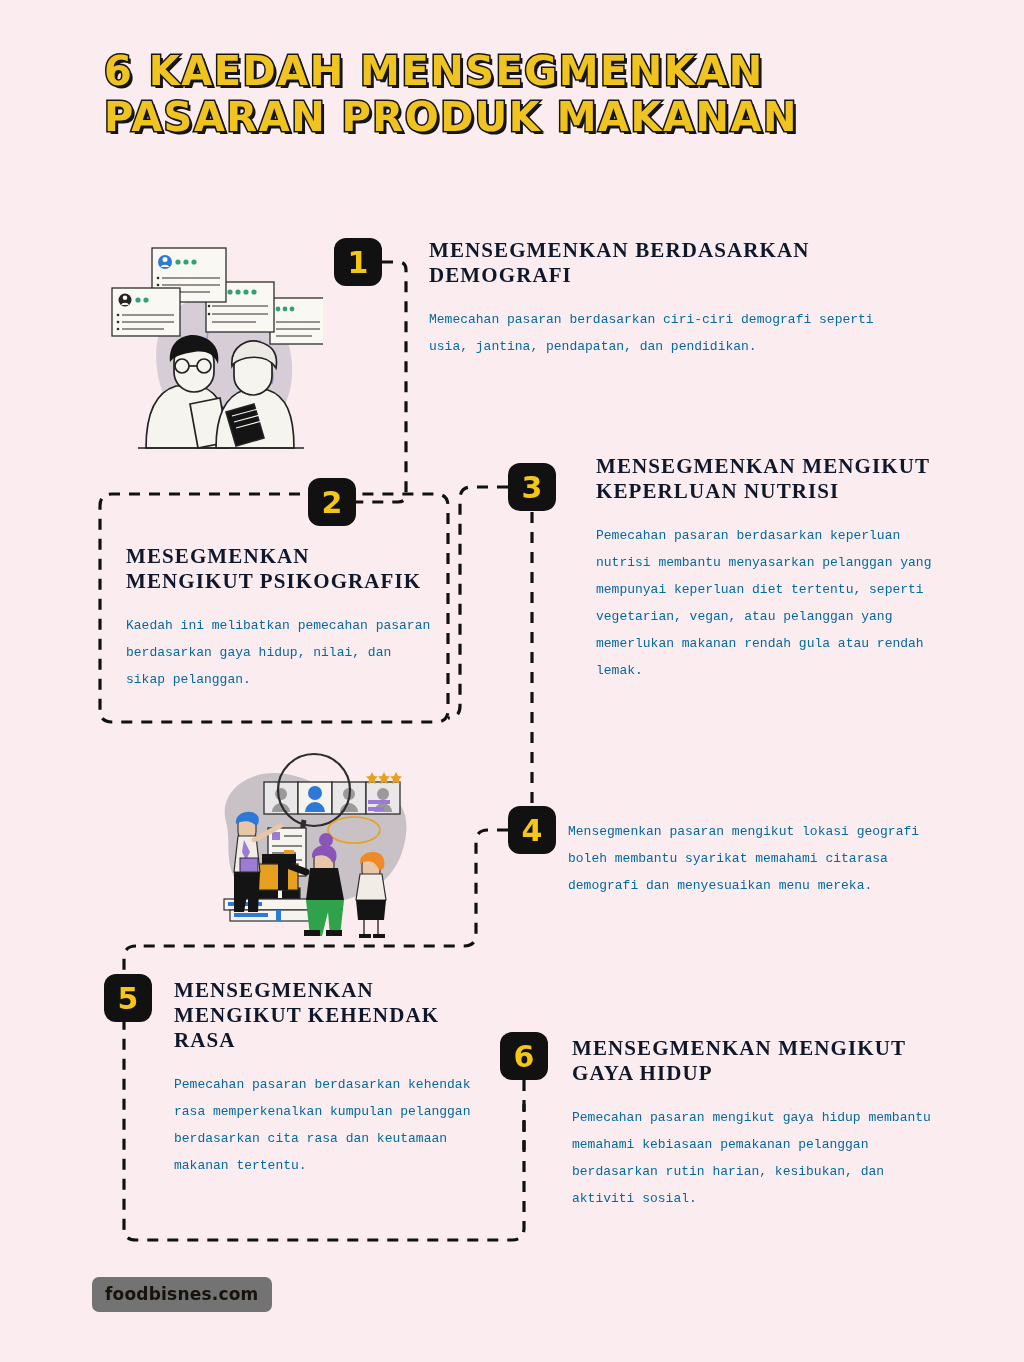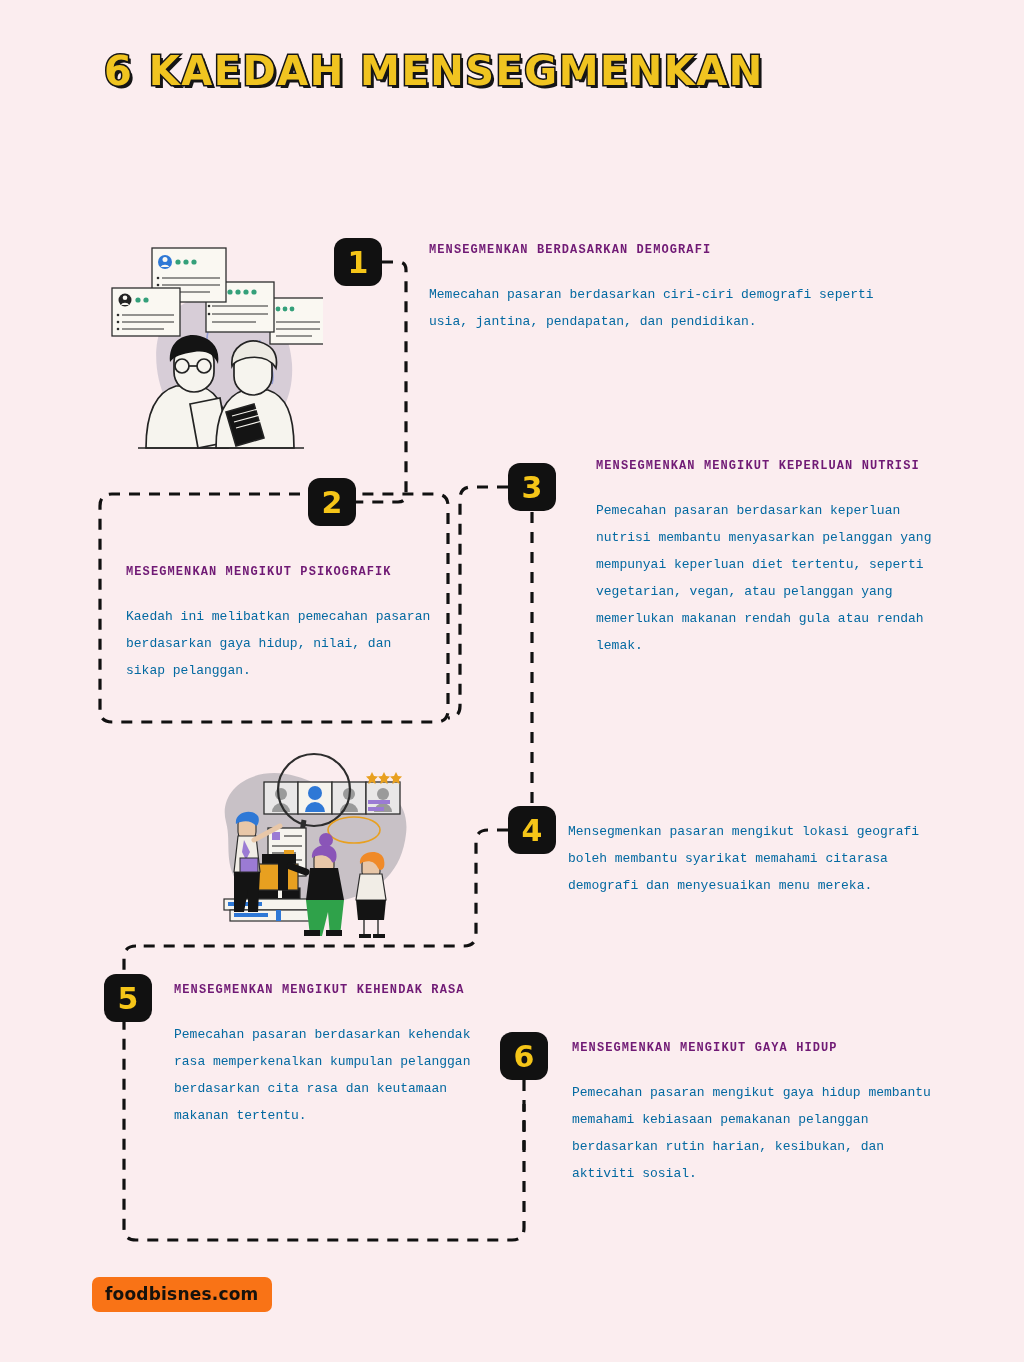--- a/index.html
+++ b/index.html
@@ -36,57 +36,58 @@
     background:#111111;color:#F5C518;
     font-family:"DejaVu Sans", sans-serif;font-weight:bold;font-size:30px;
     display:flex;align-items:center;justify-content:center;
     z-index:6;
   }
 
   
   .sec{position:absolute;z-index:5;}
   .sec h3{
     margin:0;
-    font-family:Liberation Mono, monospace;
+    font-family:Liberation Serif, serif;
     font-weight:bold;
-    font-size:12px;
+    font-size:21px;
     line-height:25px;
     letter-spacing:1.1px;
-    color:#701a75;
+    color:#0f172a;
     text-transform:uppercase;
   }
   .sec p{
     margin:18px 0 0 0;
     font-family:Liberation Mono, monospace;
     font-size:13px;
     line-height:27px;
     color:#0369a1;
   }
 
   
   .footer-pill{
     position:absolute;left:92px;top:1277px;
-    background:#f97316;border-radius:7px;
+    background:#737373;border-radius:7px;
     padding:7px 13px 8px 13px;
     font-family:"DejaVu Sans", sans-serif;
     font-weight:bold;font-size:17px;letter-spacing:.2px;
     color:#17120C;
     z-index:6;
   }
 
   
   .illus{position:absolute;z-index:4;}
 </style>
 </head>
 <body>
 
 <div class="page">
 
   <div class="title">
     <span>6 KAEDAH MENSEGMENKAN</span>
+    <span class="l2">PASARAN PRODUK MAKANAN</span>
   </div>
 
   <svg class="svg-layer" viewBox="0 0 1024 1362">
     <g fill="none" stroke="#111111" stroke-width="3.2" stroke-dasharray="11 9" stroke-linecap="butt">
 
       <path d="M382 262 H398 Q406 262 406 270 V494 Q406 502 398 502 H356"></path>
 
       <path d="M300 494 H112 Q100 494 100 506 V710 Q100 722 112 722 H436 Q448 722 448 710 V506 Q448 494 436 494 H356"></path>
 
       <path d="M508 487 H472 Q460 487 460 499 V706 Q460 718 448 718"></path>
@@ -338,21 +339,21 @@
   </div>
   <div class="badge" style="left:500px;top:1032px;">
     <span>6</span>
   </div>
 
   <div class="sec" style="left:429px;top:238px;width:470px;">
     <h3>MENSEGMENKAN BERDASARKAN DEMOGRAFI</h3>
     <p>Memecahan pasaran berdasarkan ciri-ciri demografi seperti usia, jantina, pendapatan, dan pendidikan.</p>
   </div>
 
-  <div class="sec" style="left:126px;top:544px;width:310px;margin-top:16px;">
+  <div class="sec" style="left:126px;top:544px;width:310px;">
     <h3>MESEGMENKAN MENGIKUT PSIKOGRAFIK</h3>
     <p>Kaedah ini melibatkan pemecahan pasaran berdasarkan gaya hidup, nilai, dan sikap pelanggan.</p>
   </div>
 
   <div class="sec" style="left:596px;top:454px;width:360px;">
     <h3>MENSEGMENKAN MENGIKUT KEPERLUAN NUTRISI</h3>
     <p>Pemecahan pasaran berdasarkan keperluan nutrisi membantu menyasarkan pelanggan yang mempunyai keperluan diet tertentu, seperti vegetarian, vegan, atau pelanggan yang memerlukan makanan rendah gula atau rendah lemak.</p>
   </div>
 
   <div class="sec" style="left:568px;top:800px;width:370px;">

